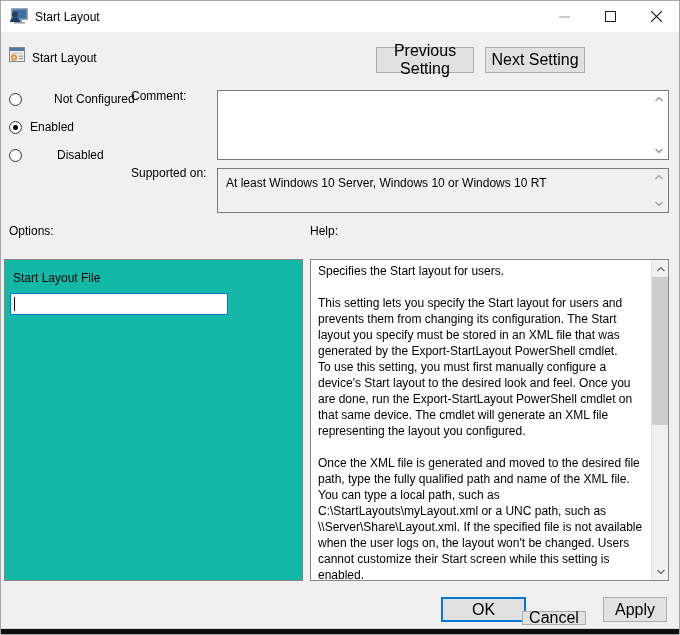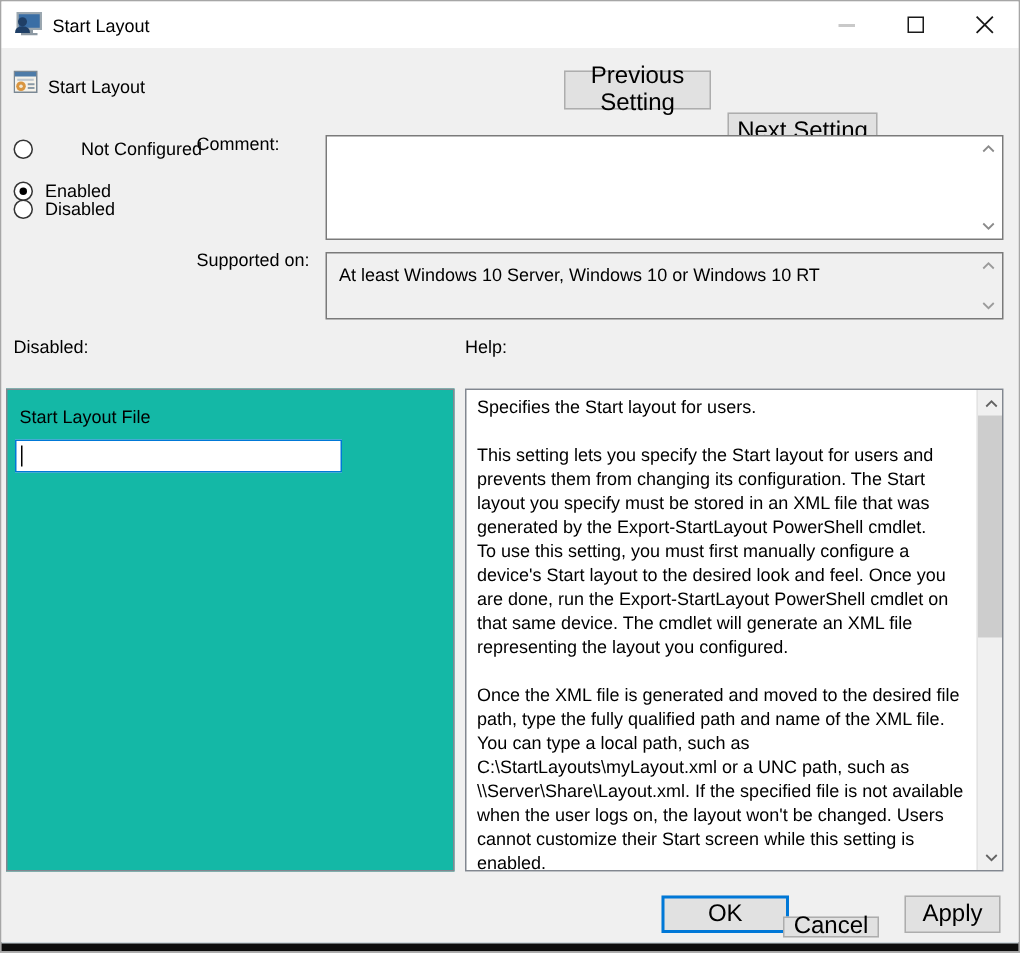--- a/index.html
+++ b/index.html
@@ -35,26 +35,26 @@
   #dlg-body { position: absolute; left: 0; top: 31px; width: 678px; height: 597px; background: #f0f0f0; }
   #setting-icon { position: absolute; left: 8px; top: 15px; width: 17px; height: 16px; }
   #setting-name { position: absolute; left: 31px; top: 19px; }
   .btn {
     position: absolute;
     background: #e1e1e1; border: 1px solid #adadad;
     font-family: inherit; font-size: 16px; color: #000;
     display: flex; align-items: center; justify-content: center;
   }
   #prev-btn { left: 375px; top: 15px; width: 98px; height: 26px; }
-  #next-btn { left: 484px; top: 15px; width: 100px; height: 26px; margin-top: 28px; }
+  #next-btn { left: 484px; top: 15px; width: 100px; height: 26px; }
   
   .radio-row { position: absolute; left: 8px; display: flex; align-items: center; cursor: default; }
   #radio-not-configured { top: 60px; gap: 24px; }
   #radio-enabled { top: 88px; }
-  #radio-disabled { top: 100px; }
+  #radio-disabled { top: 116px; gap: 27px; }
   .radio-circle {
     width: 13px; height: 13px; border: 1px solid #333333; border-radius: 50%;
     background: #ffffff; margin-right: 8px; position: relative; flex: none;
   }
   .radio-circle.checked::after {
     content: ""; position: absolute; left: 3px; top: 3px; width: 5px; height: 5px;
     border-radius: 50%; background: #000000;
   }
   
   #comment-label { position: absolute; left: 130px; top: 57px; }
@@ -180,21 +180,21 @@
     <div id="supported-box">
       <span id="supported-value">At least Windows 10 Server, Windows 10 or Windows 10 RT</span>
       <svg class="chev up" viewBox="0 0 10 8">
         <path d="M1.5 6 L5 2.5 L8.5 6" stroke="#9b9b9b" stroke-width="1.2" fill="none"></path>
       </svg>
       <svg class="chev down" viewBox="0 0 10 8">
         <path d="M1.5 2 L5 5.5 L8.5 2" stroke="#9b9b9b" stroke-width="1.2" fill="none"></path>
       </svg>
     </div>
 
-    <span id="options-label">Disabled:</span>
+    <span id="options-label">Options:</span>
     <span id="help-label">Help:</span>
 
     <div id="options-panel">
       <span id="options-field-label">Start Layout File</span>
       <div id="start-layout-file-input">
         <span id="input-caret"></span>
         <span></span>
       </div>
     </div>
 

